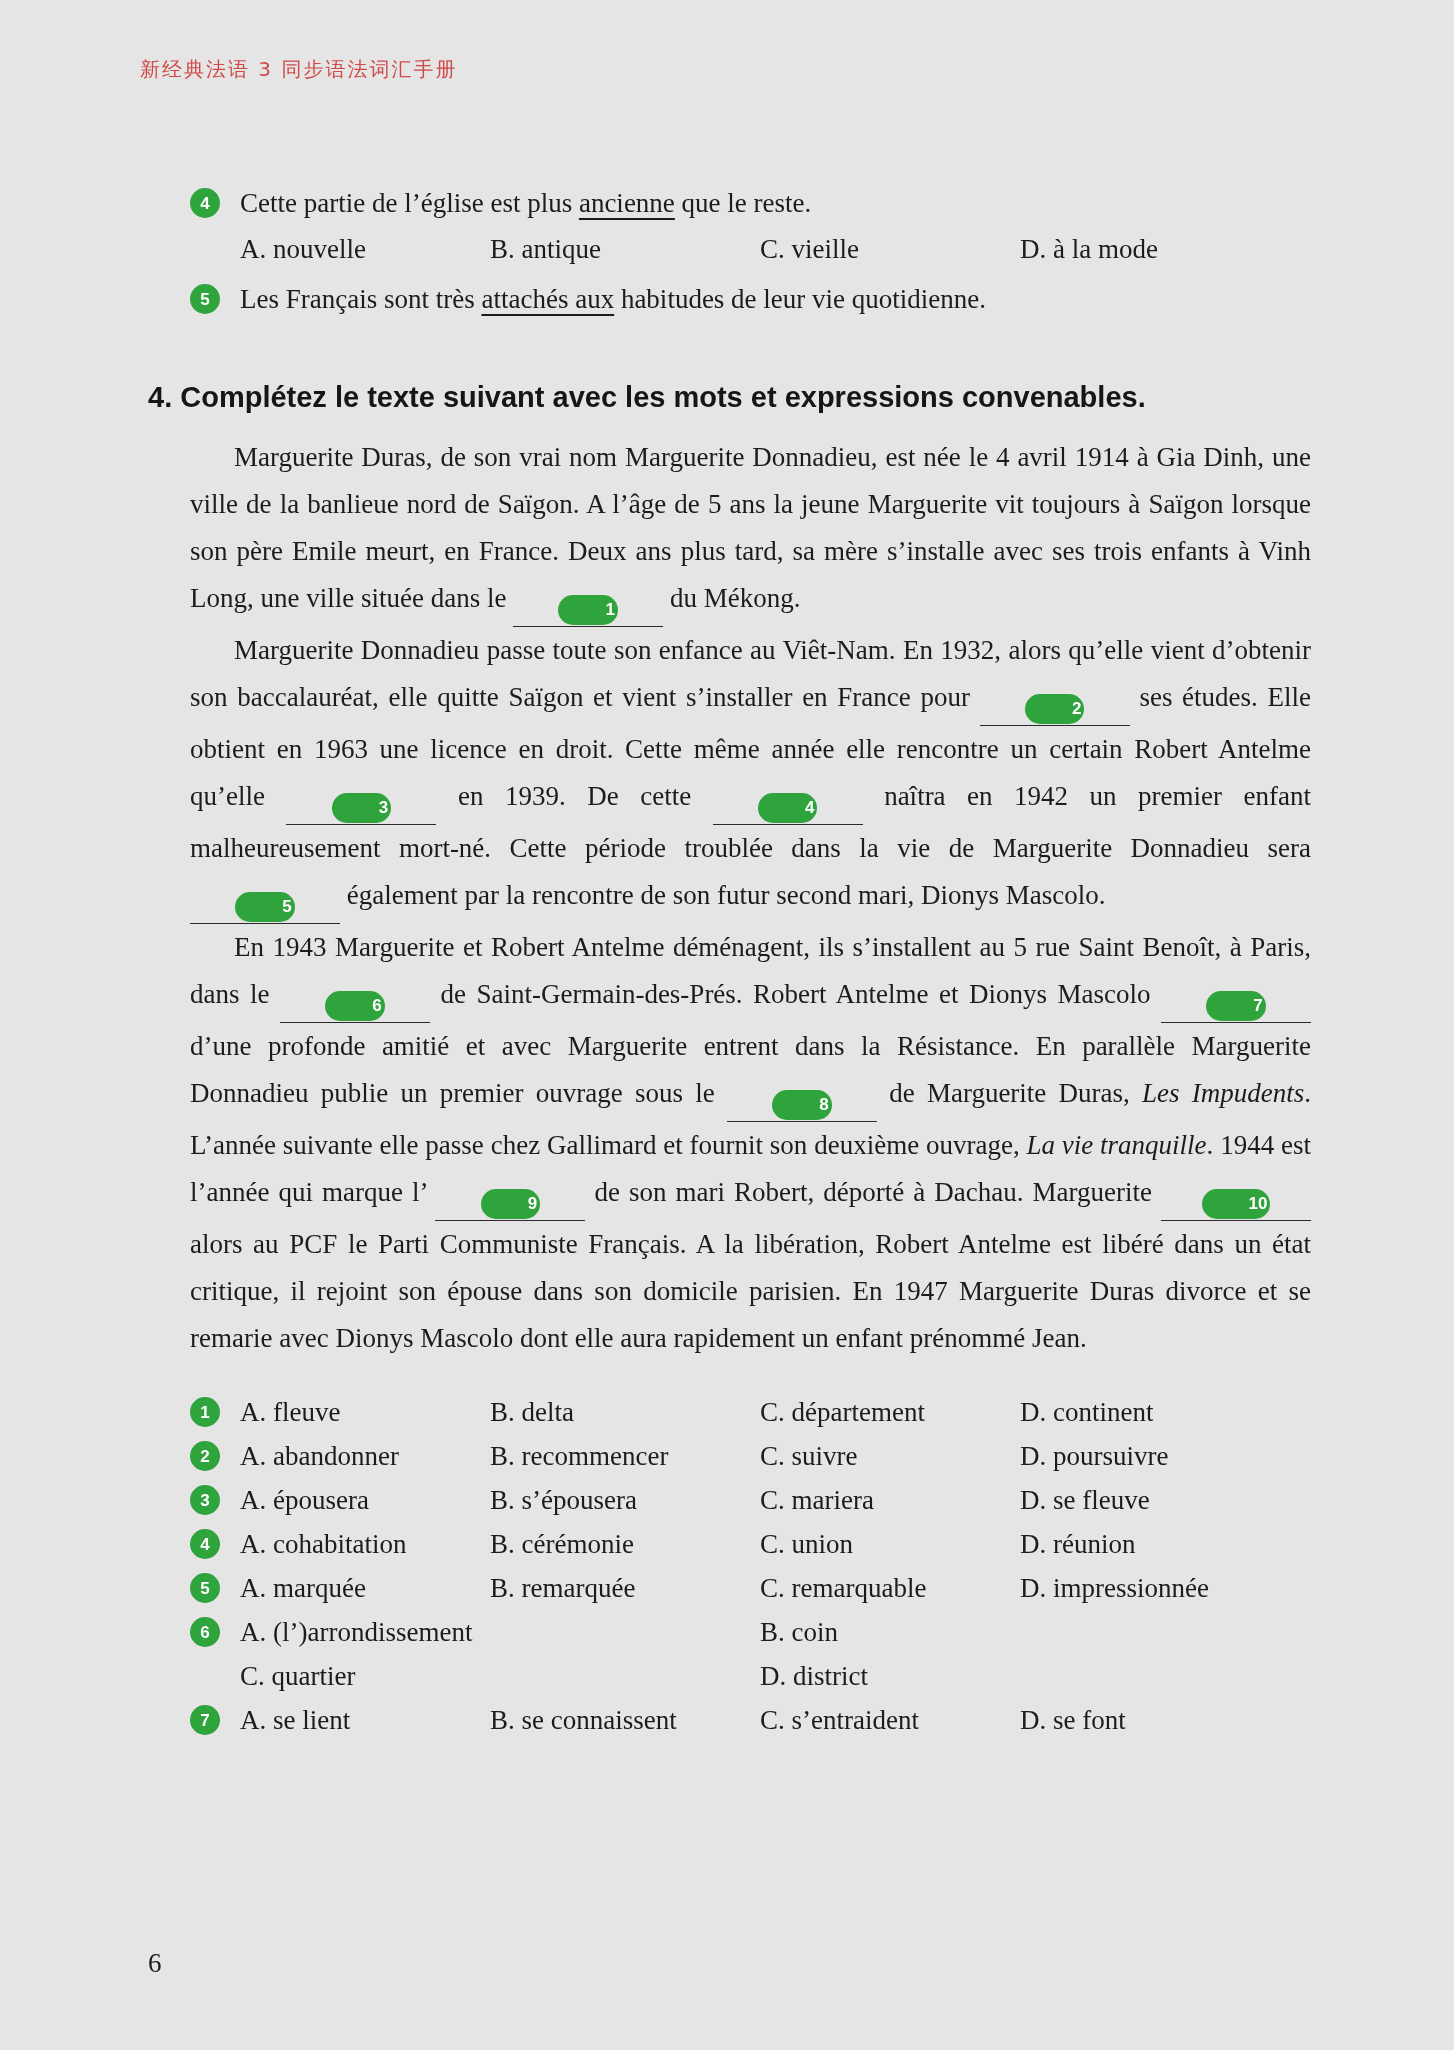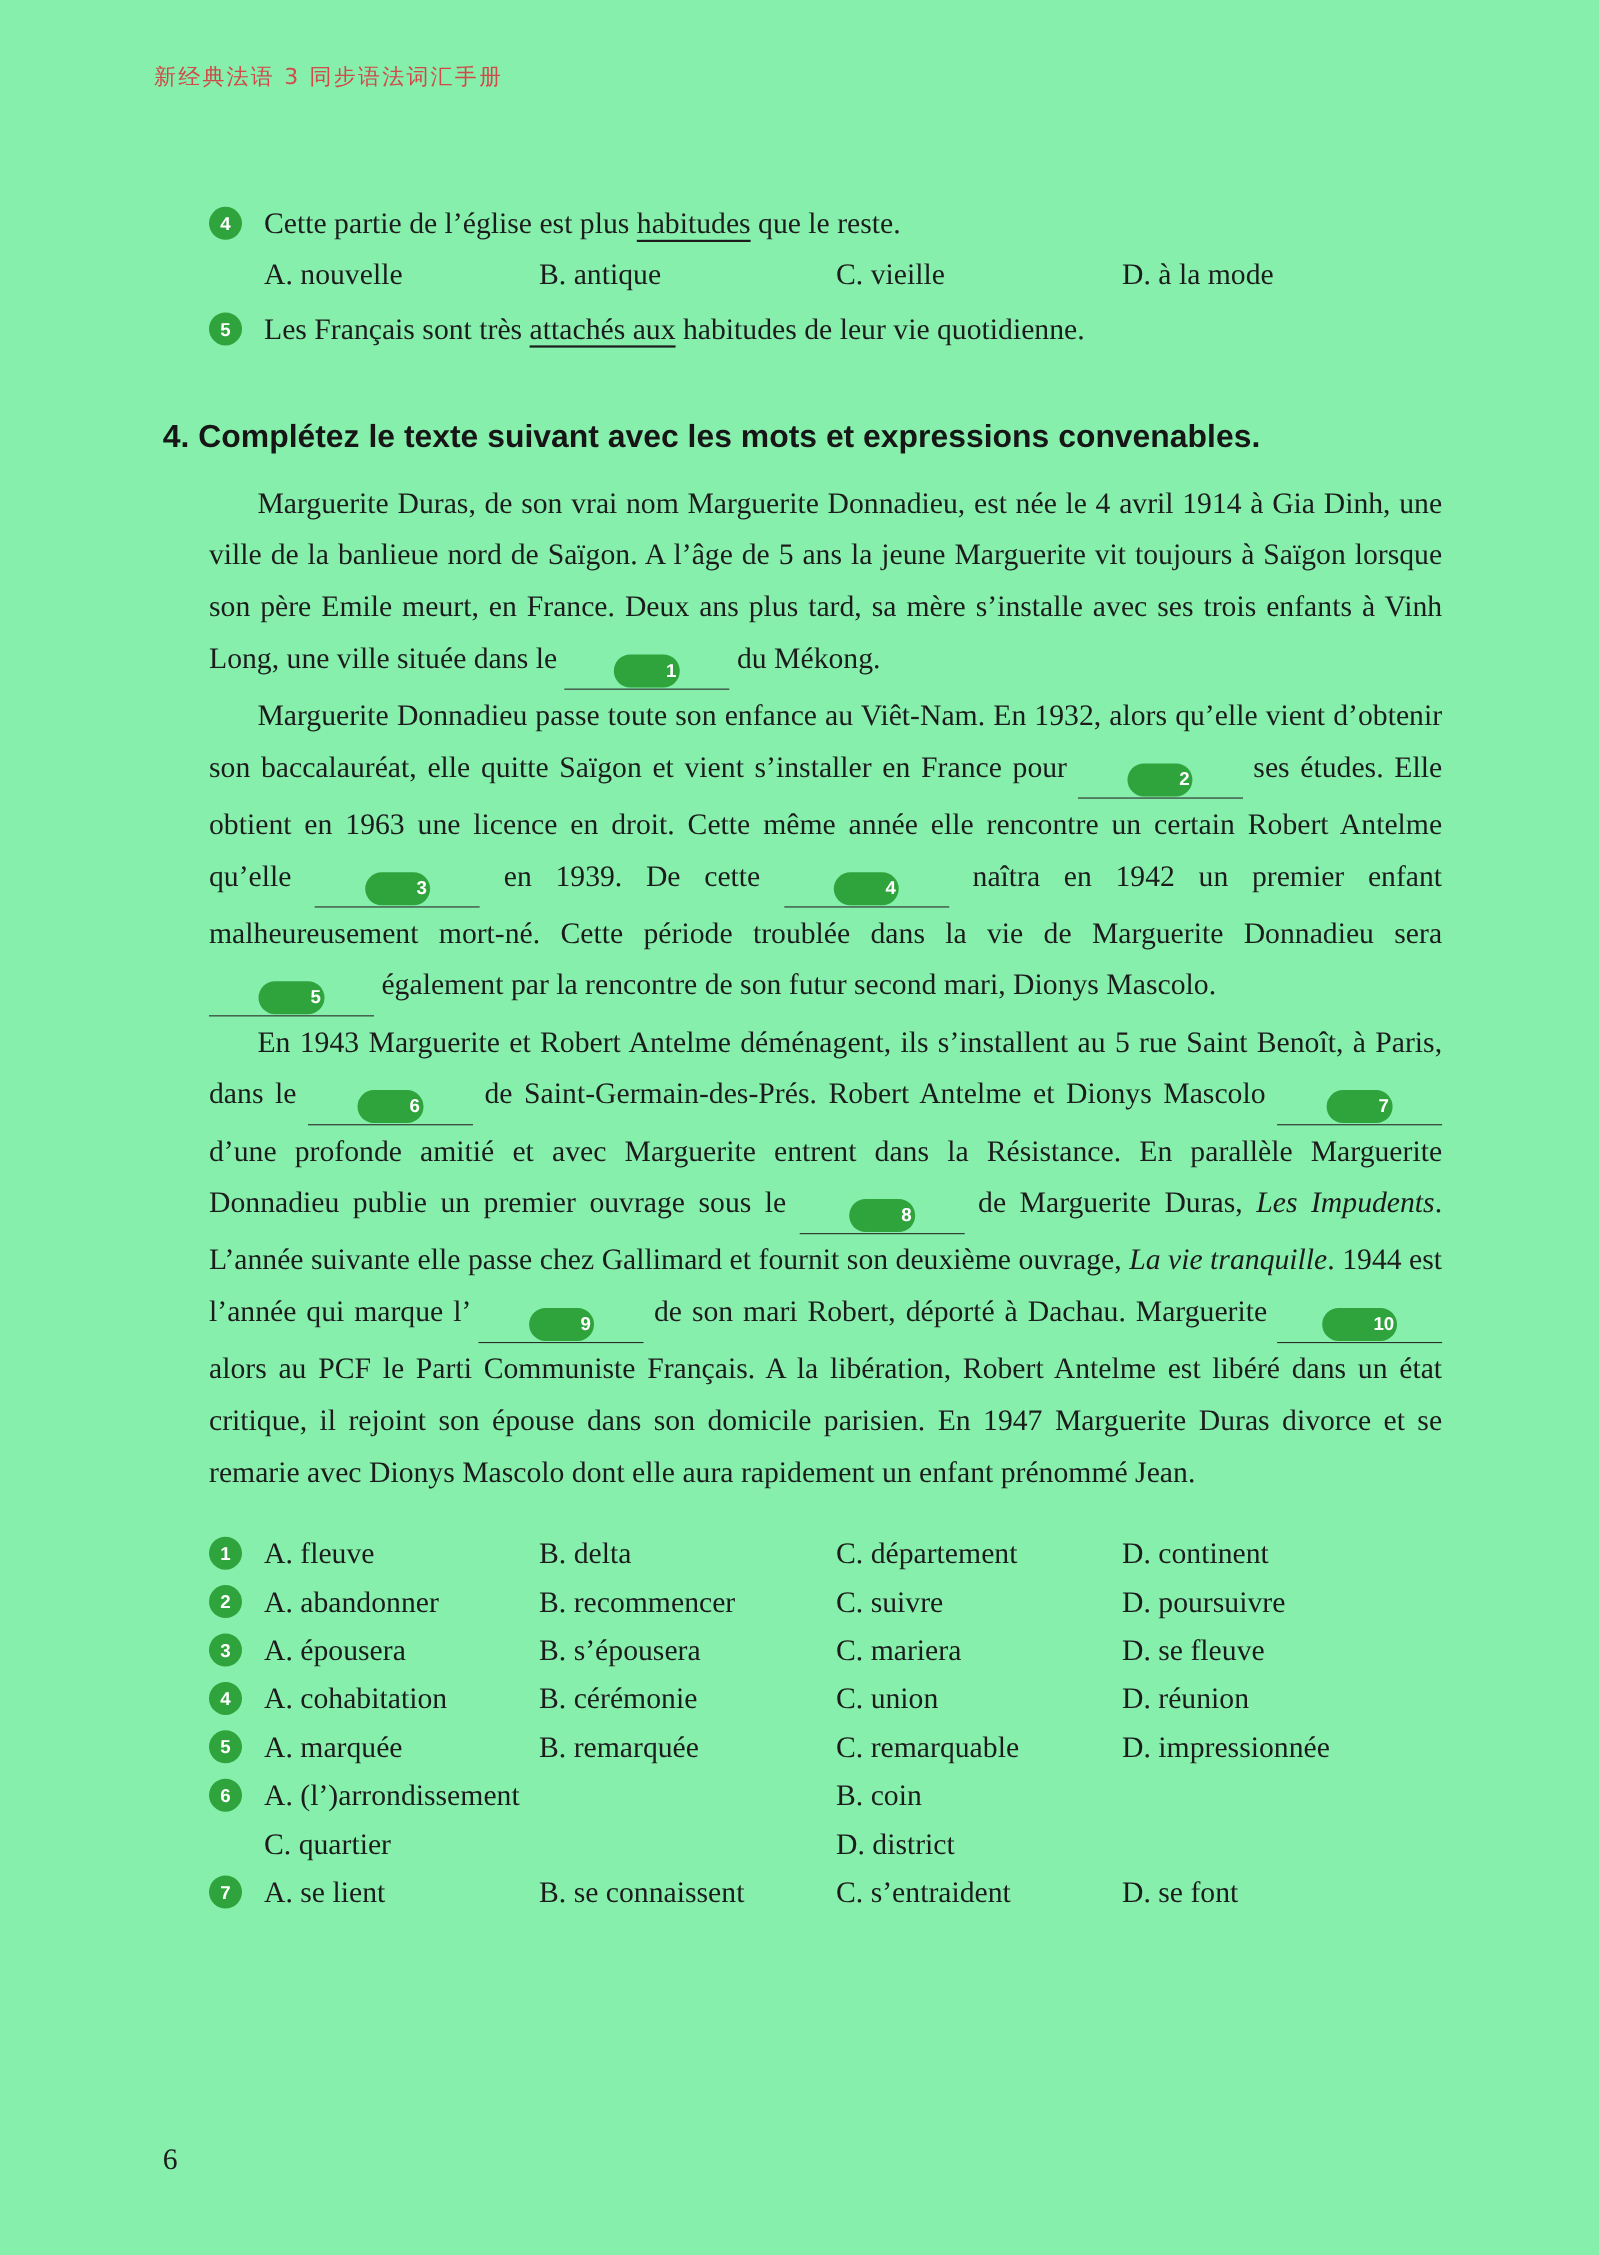--- a/index.html
+++ b/index.html
@@ -3,21 +3,21 @@
 <meta charset="utf-8">
 <style>
   :root {
     --green: #2fa33c;
     --red: #d04a4a;
     --ink: #1c1c1c;
   }
   * { margin:0; padding:0; box-sizing:border-box; }
   body { margin:0; background:#ffffff; }
   .page {
-    position:relative; width:1454px; height:2050px; background:#86efac; overflow:hidden;
+    position:relative; width:1454px; height:2050px; background:#e5e5e5; overflow:hidden;
     color:var(--ink); font-family:"Liberation Serif","DejaVu Serif",serif;
   }
   .book-header {
     position:absolute; top:56px; left:140px;
     font-family:"DejaVu Sans","Liberation Sans",sans-serif;
     font-size:20px; letter-spacing:2px; color:var(--red);
   }
   .content { position:absolute; top:183px; left:190px; width:1121px; }
 
   .ex-item { display:flex; margin-bottom:6px; }
@@ -63,21 +63,21 @@
 <div class="page">
 
   <div class="book-header">新经典法语 3 同步语法词汇手册</div>
 
   <div class="content">
 
     <div class="ex-item">
       <span class="num-slot">
         <span class="gcircle">4</span>
       </span>
-      <span class="q">Cette partie de l’église est plus <span class="u">habitudes</span> que le reste.</span>
+      <span class="q">Cette partie de l’église est plus <span class="u">ancienne</span> que le reste.</span>
     </div>
     <div class="opt-row">
       <span class="acell c1">A. nouvelle</span>
       <span class="acell c2">B. antique</span>
       <span class="acell c3">C. vieille</span>
       <span class="acell c4">D. à la mode</span>
     </div>
 
     <div class="ex-item">
       <span class="num-slot">

